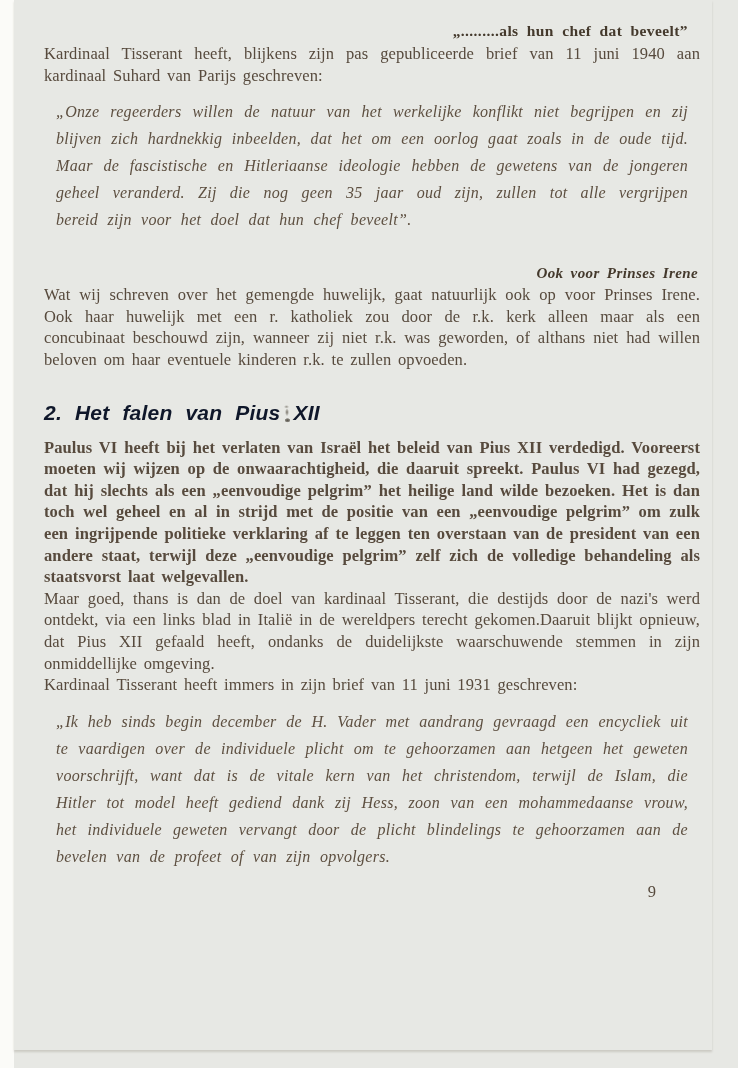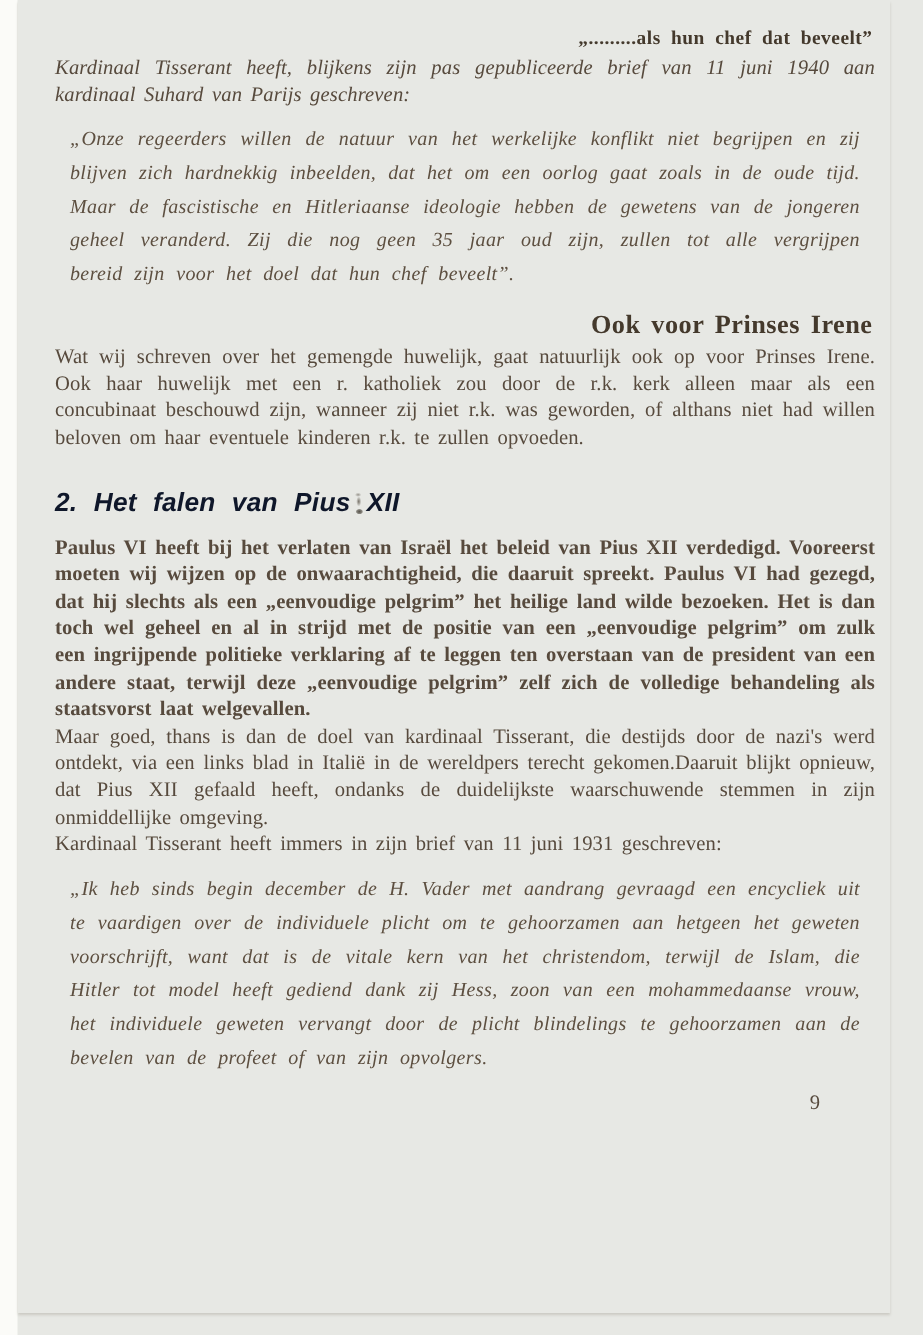--- a/index.html
+++ b/index.html
@@ -28,51 +28,52 @@
     padding:22px 12px 0 30px;
     color:#574a3d;
   }
   .kicker{
     font-weight:bold;
     text-align:right;
     font-size:15.5px;
     letter-spacing:.4px;
     word-spacing:4px;
     color:#44392c;
-    margin:0 2px 3px 0;
+    margin:0 12px 3px 0;
   }
   p.body-par{
     margin:0;
     font-size:16.5px;
     line-height:21.6px;
     text-align:justify;
     word-spacing:2.5px;
     letter-spacing:.1px;
   }
   p.quote-par{
     margin:12px;
     font-style:italic;
     font-size:16px;
     line-height:27px;
     text-align:justify;
     word-spacing:5px;
     letter-spacing:.3px;
     color:#5d4f40;
   }
-  .m-intro{margin-bottom:9px;font-style:italic;}
+  .m-intro{margin-bottom:9px;}
   .m-quote1{margin-top:6px;margin-bottom:18px;}
   .m-reformatie{margin-bottom:18px;}
   .subhead-right{
     font-weight:bold;
     text-align:right;
-    font-size:21px;
+    font-size:15px;
     letter-spacing:.4px;
     word-spacing:3px;
     color:#44392c;
-    margin:14px 2px 2px 0;
+    margin:32px 2px 2px 0;
+    font-style:italic;
   }
   .section-heading{
     position:relative;
     margin:30px 0 12px 0;
     font-family:"Liberation Sans", sans-serif;
     font-weight:700;
     font-style:italic;
     font-size:21px;
     color:#0f172a;
     word-spacing:7px;

